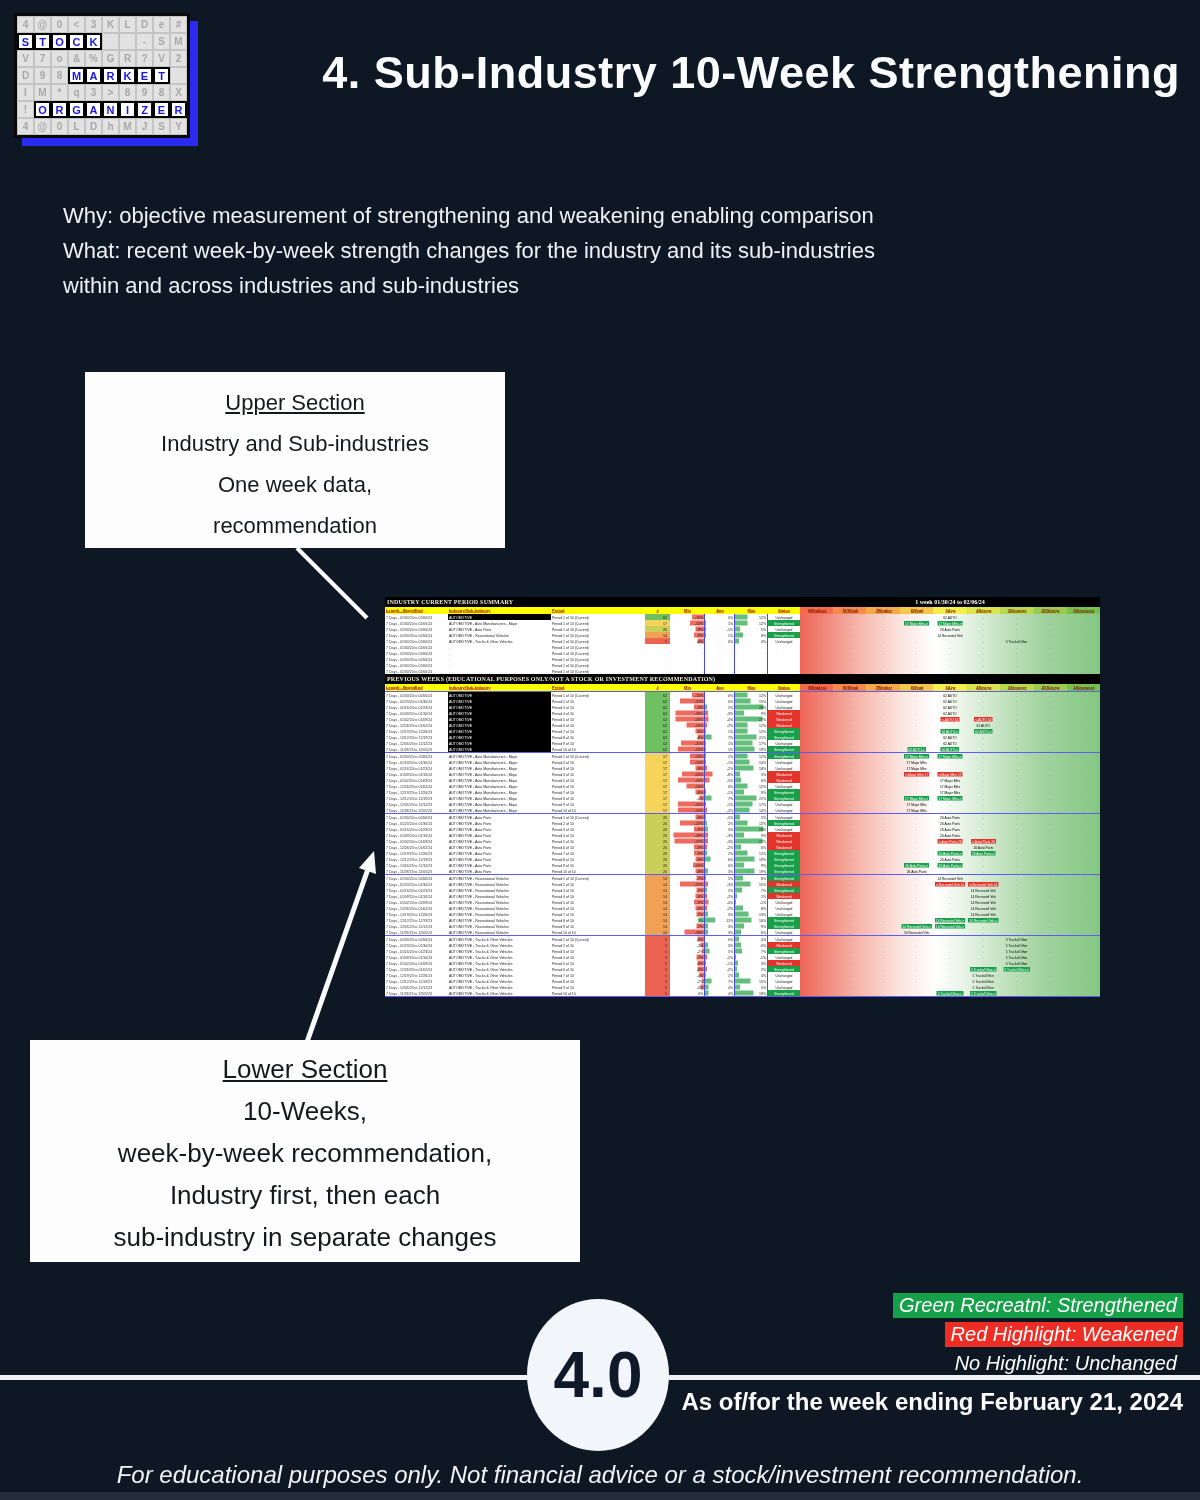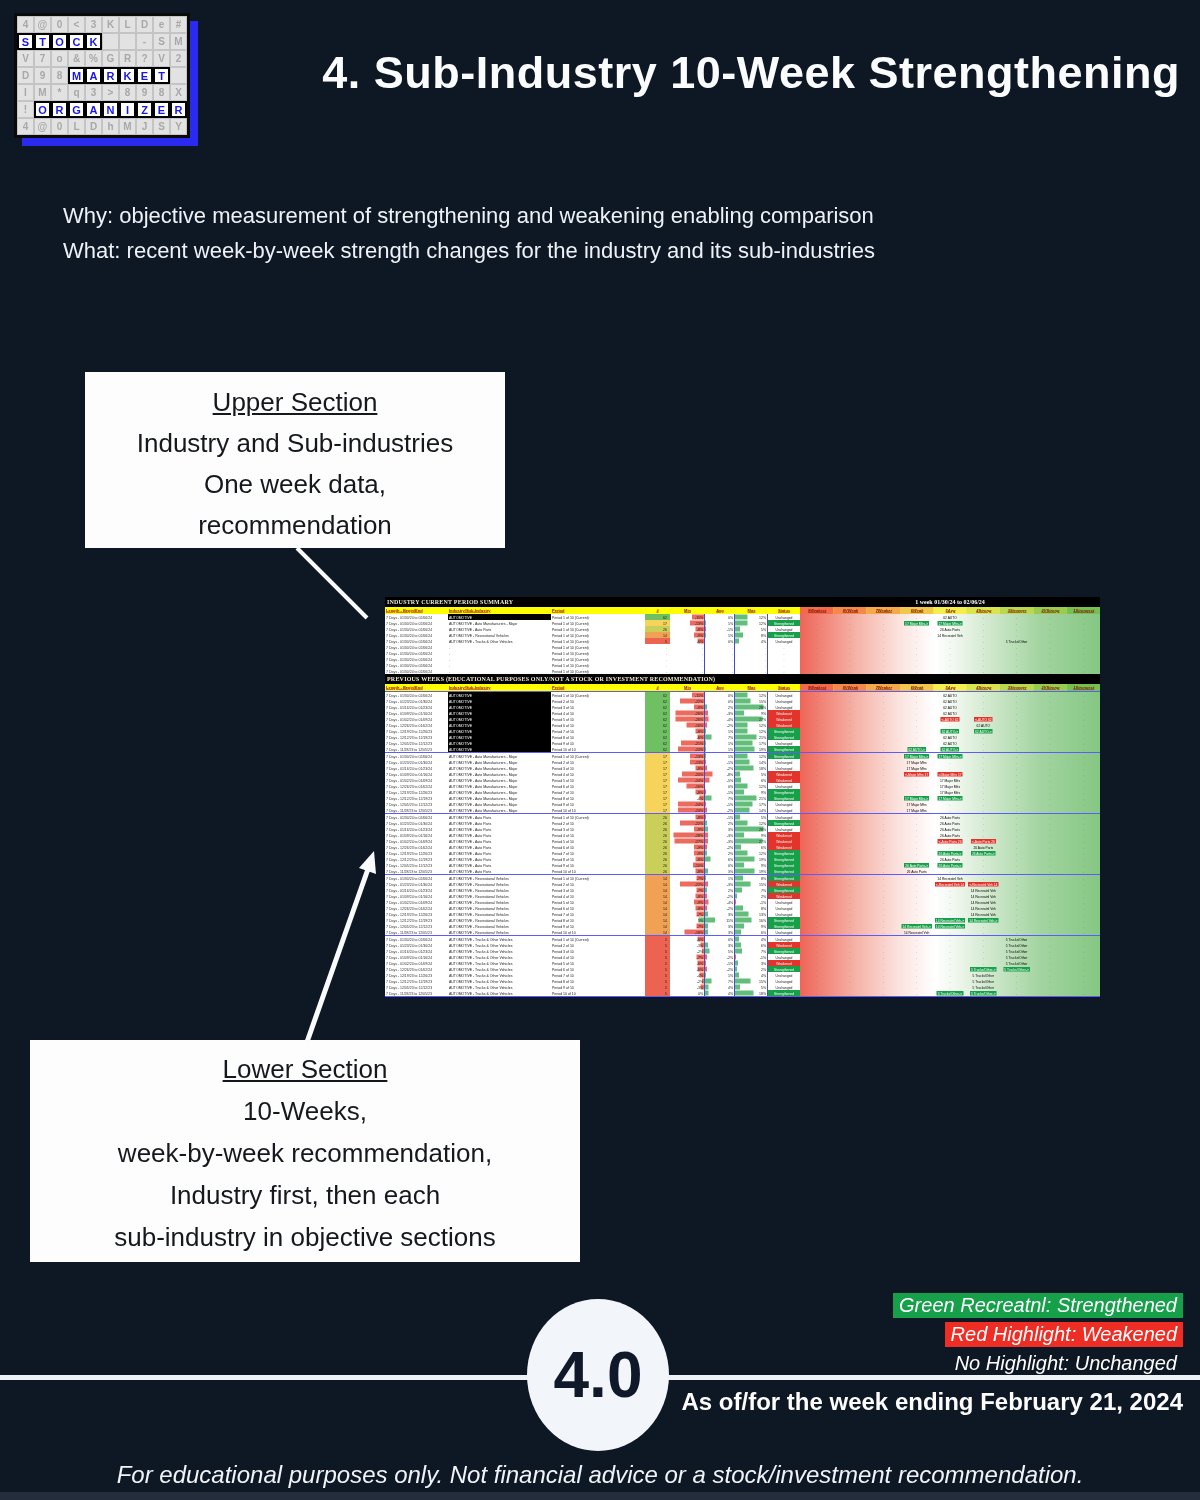--- a/index.html
+++ b/index.html
@@ -16,21 +16,21 @@
   .lcell.hl{background:#fff;border:2px solid #000;color:#1717e8;font-size:11px;}
   
   .title-block{position:absolute;right:20px;top:48px;text-align:right;}
   .title{font-size:45px;line-height:50px;font-weight:600;letter-spacing:.5px;white-space:nowrap;color:#fbfcfe;}
   .subtitle{font-size:29px;line-height:36px;margin-top:4px;font-weight:400;color:#f2f5fa;}
   
   .intro{position:absolute;left:63px;top:198px;font-size:22px;line-height:35px;color:#eef2f7;}
   
   .callout{position:absolute;background:#fdfdfd;color:#15181d;text-align:center;box-sizing:border-box;}
   .callout .ct{text-decoration:underline;}
-  .upper-callout{left:85px;top:372px;width:420px;height:176px;font-size:26px;line-height:41px;padding-top:10px;}
+  .upper-callout{left:85px;top:372px;width:420px;height:176px;font-size:22px;line-height:41px;padding-top:10px;}
   .lower-callout{left:30px;top:1040px;width:550px;height:222px;font-size:26px;line-height:42px;padding-top:8px;}
   .overlay{position:absolute;left:0;top:0;pointer-events:none;}
   
   .sheet{position:absolute;left:385px;top:597px;width:1430px;transform:scale(.5);transform-origin:0 0;background:#fff;}
   .sh-banner{height:20px;background:#000;display:flex;align-items:center;
     font-family:"Liberation Serif",serif;font-weight:bold;font-size:12px;color:#f3ead0;}
   .b-left{flex:1 1 auto;padding-left:4px;letter-spacing:.4px;}
   .b-right{width:600px;text-align:center;color:#fff;}
   .sh-head{display:flex;height:14px;background:#ffff00;}
   .hc{box-sizing:border-box;display:flex;align-items:center;font-size:8px;font-weight:bold;
@@ -151,35 +151,36 @@
     </div>
 </div>
 
 <div class="title-block">
   <div class="title">4. Sub-Industry 10-Week Strengthening</div>
 </div>
 
 <div class="intro">
   <div>Why: objective measurement of strengthening and weakening enabling comparison</div>
   <div>What: recent week-by-week strength changes for the industry and its sub-industries</div>
+  <div>within and across industries and sub-industries</div>
 </div>
 
 <div class="callout upper-callout">
   <div class="ct">Upper Section</div>
   <div>Industry and Sub-industries</div>
   <div>One week data,</div>
   <div>recommendation</div>
 </div>
 
 <div class="callout lower-callout">
   <div class="ct">Lower Section</div>
   <div>10-Weeks,</div>
   <div>week-by-week recommendation,</div>
   <div>Industry first, then each</div>
-  <div>sub-industry in objective sections</div>
+  <div>sub-industry in separate changes</div>
 </div>
 
 <svg class="overlay" width="1200" height="1500" viewBox="0 0 1200 1500">
   <line x1="297" y1="548" x2="367" y2="618" stroke="#fafbfd" stroke-width="4"></line>
   <line x1="307" y1="1042" x2="368" y2="869" stroke="#fafbfd" stroke-width="5"></line>
   <polygon points="374,851 376,874 359,868" fill="#fafbfd"></polygon>
 </svg>
 
 <div class="sheet">
   <div class="sh-banner">

